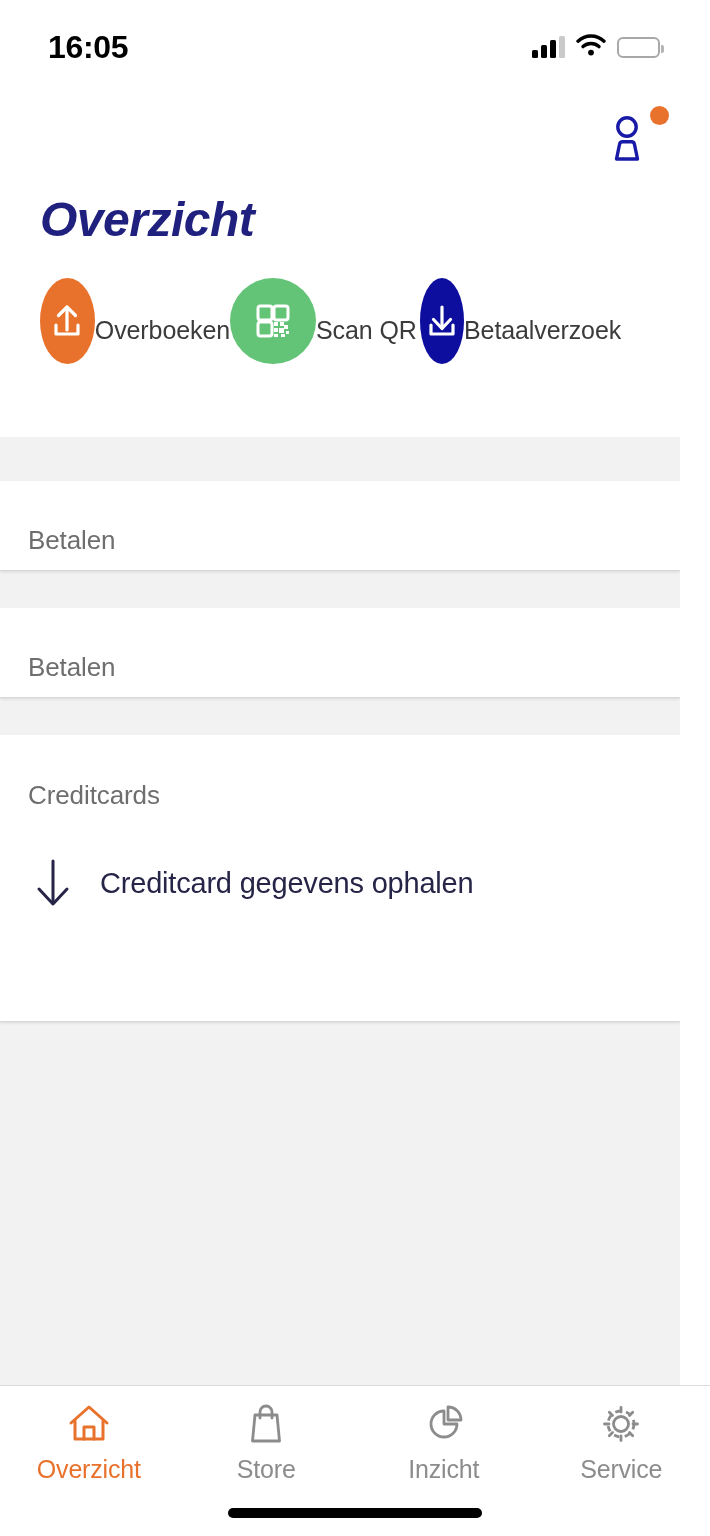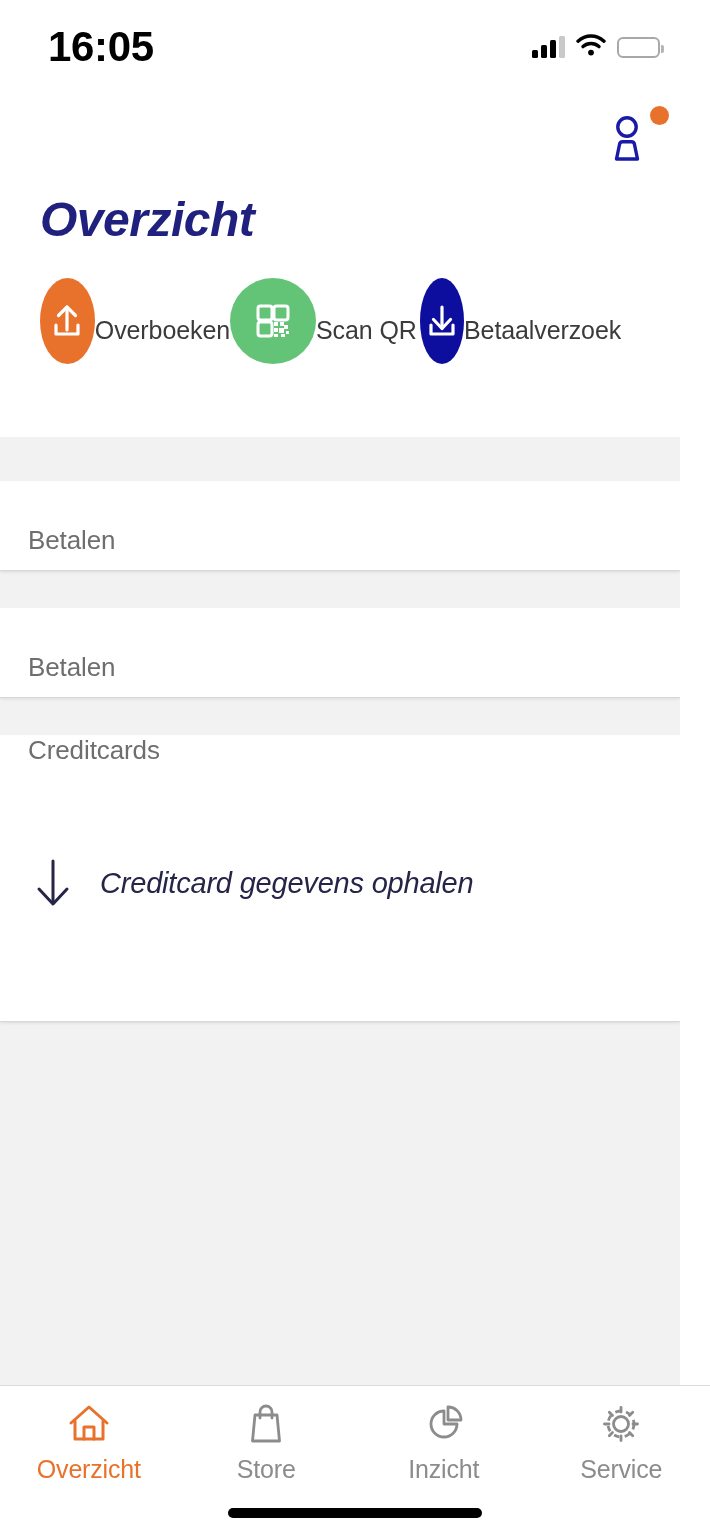--- a/index.html
+++ b/index.html
@@ -26,21 +26,21 @@
     top: 0; left: 0;
     width: 710px;
     height: 88px;
     display: flex;
     align-items: center;
     justify-content: space-between;
     padding: 0 50px 0 48px;
     z-index: 40;
   }
   .status-time {
-    font-size: 42px;
+    font-size: 32px;
     font-weight: 700;
     color: #000000;
     letter-spacing: -0.3px;
     padding-top: 6px;
   }
   .status-right {
     display: flex;
     align-items: center;
     gap: 11px;
     padding-top: 6px;
@@ -175,30 +175,29 @@
     padding: 0 0 14px 28px;
   }
   .section-label {
     font-size: 26px;
     color: #6e6e6e;
     letter-spacing: -0.1px;
   }
   .cc-header {
     height: 88px;
     display: flex;
-    align-items: flex-start;
+    align-items: flex-end;
     padding: 0 0 12px 28px;
   }
   .cc-action {
     height: 120px;
     display: flex;
     align-items: center;
     padding-left: 28px;
     cursor: pointer;
-    font-style: italic;
   }
   .cc-action-icon {
     width: 50px;
     display: flex;
     justify-content: center;
     align-items: center;
   }
   .cc-action-label {
     margin-left: 22px;
     font-size: 29px;

